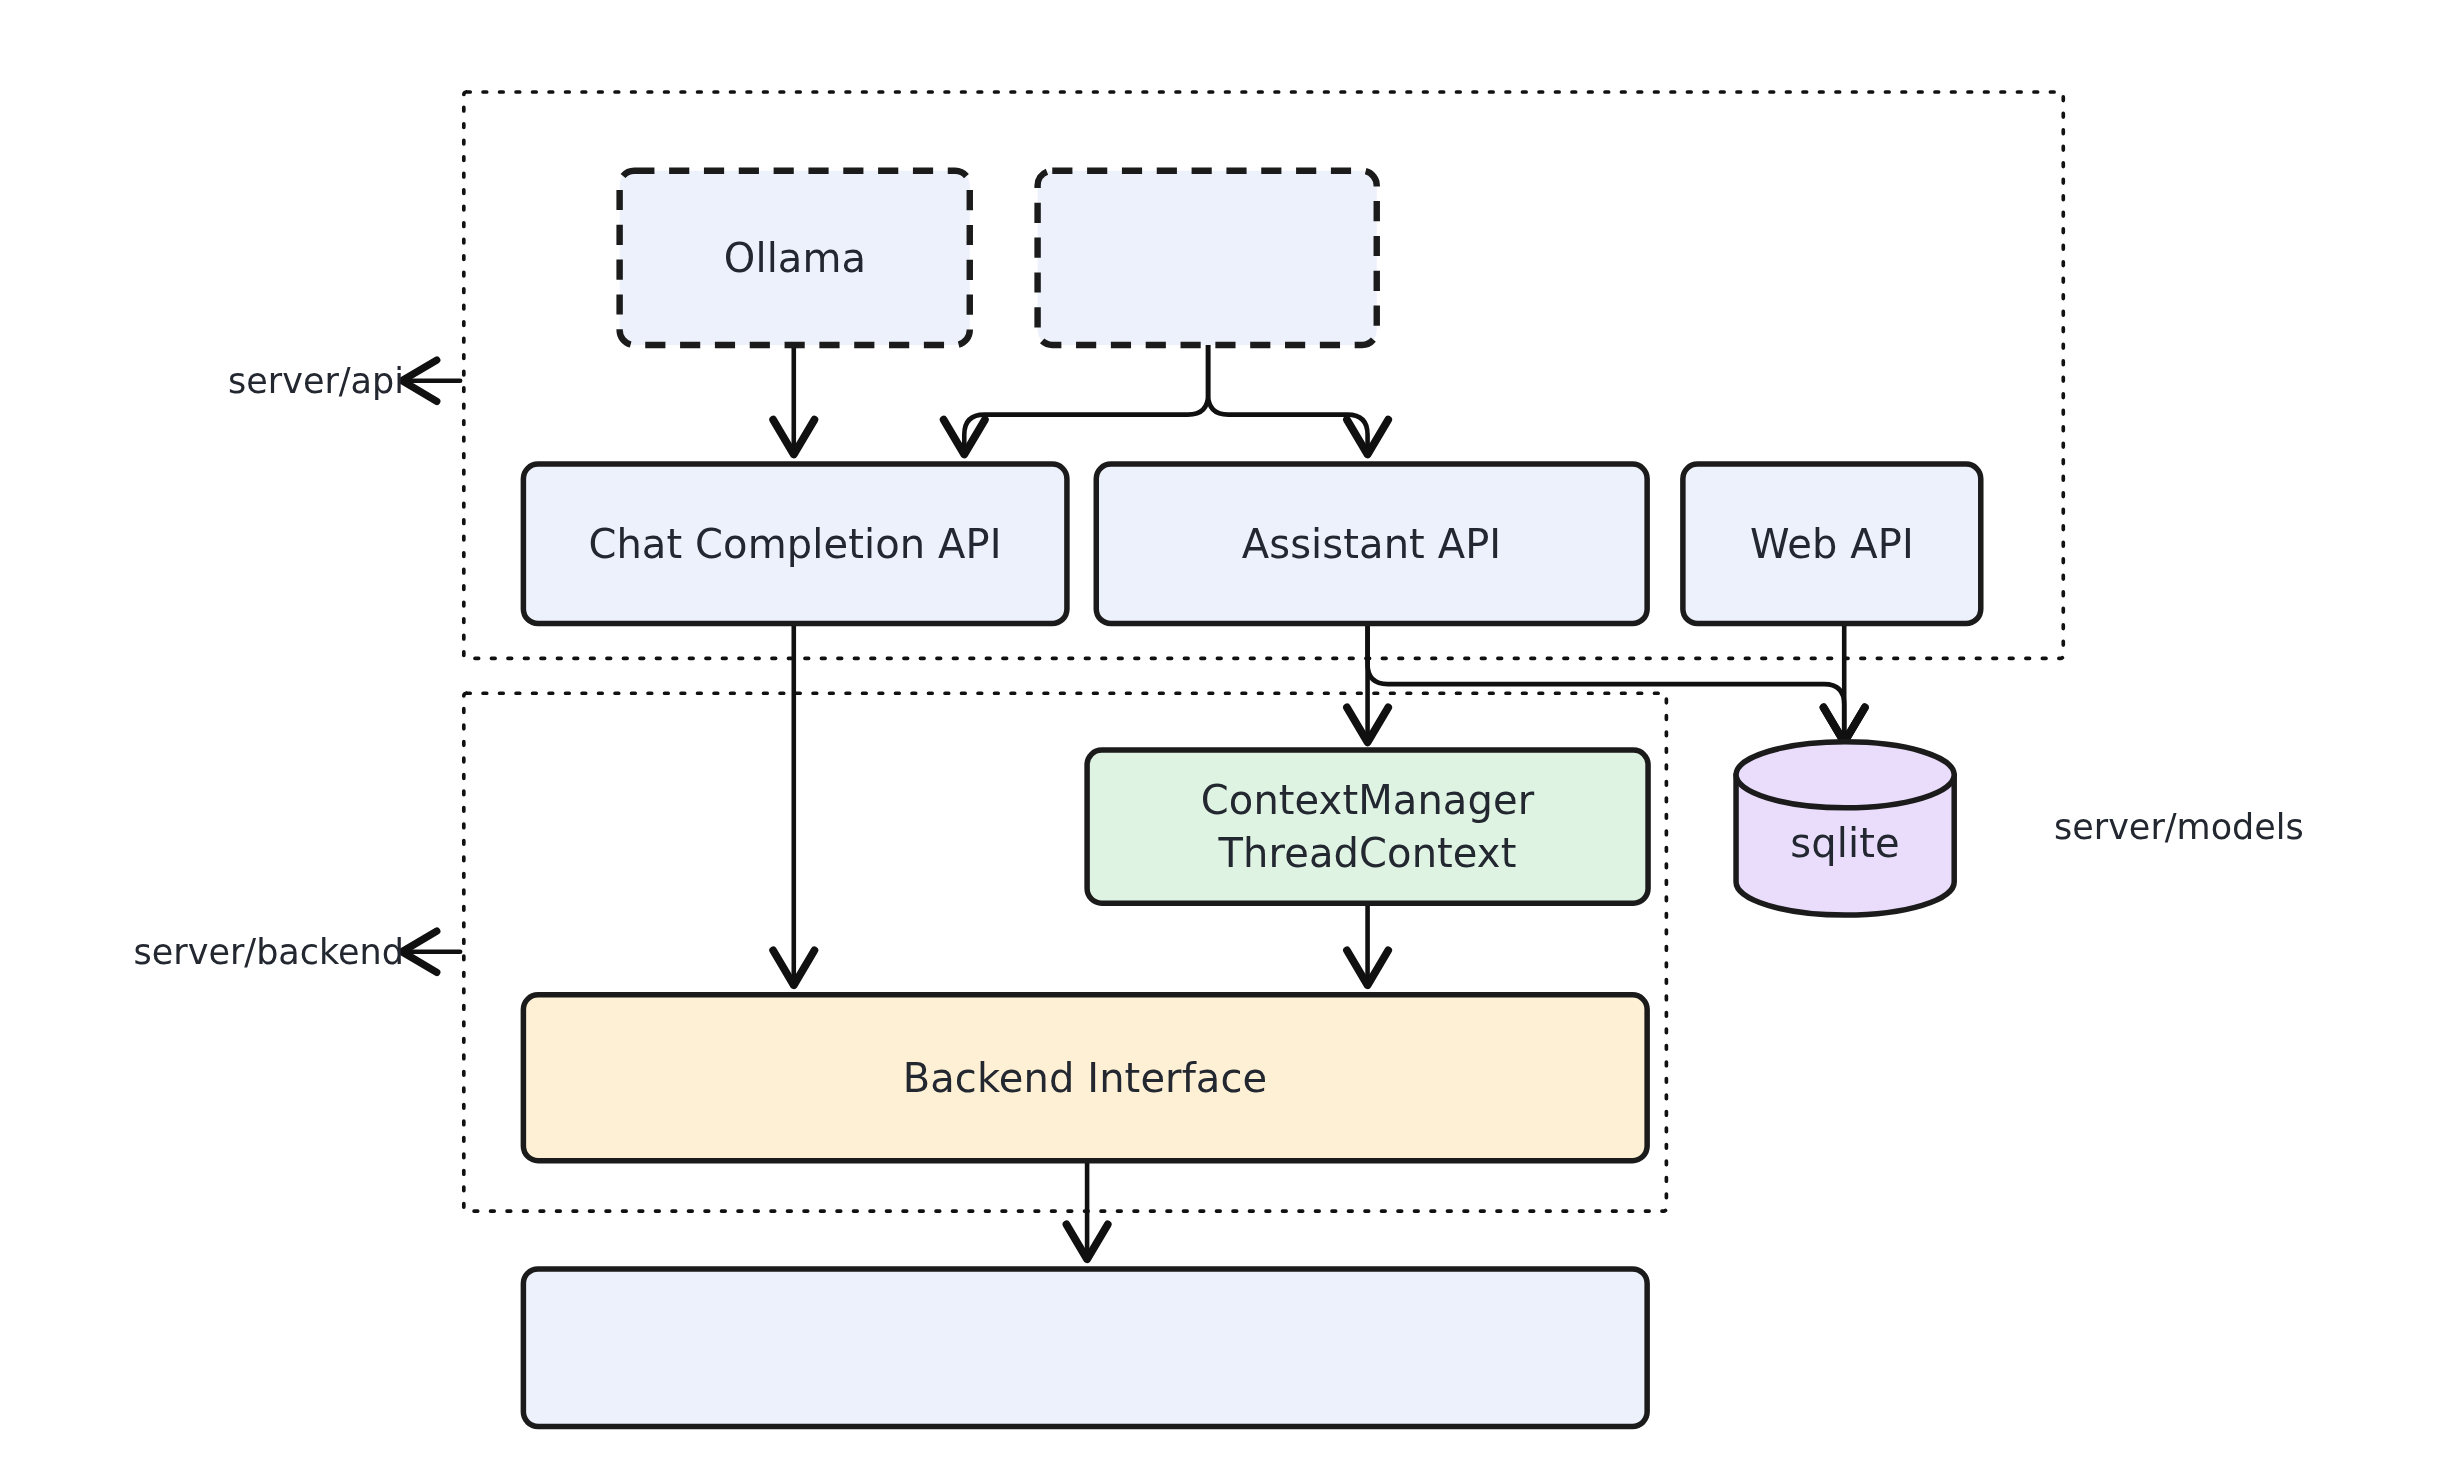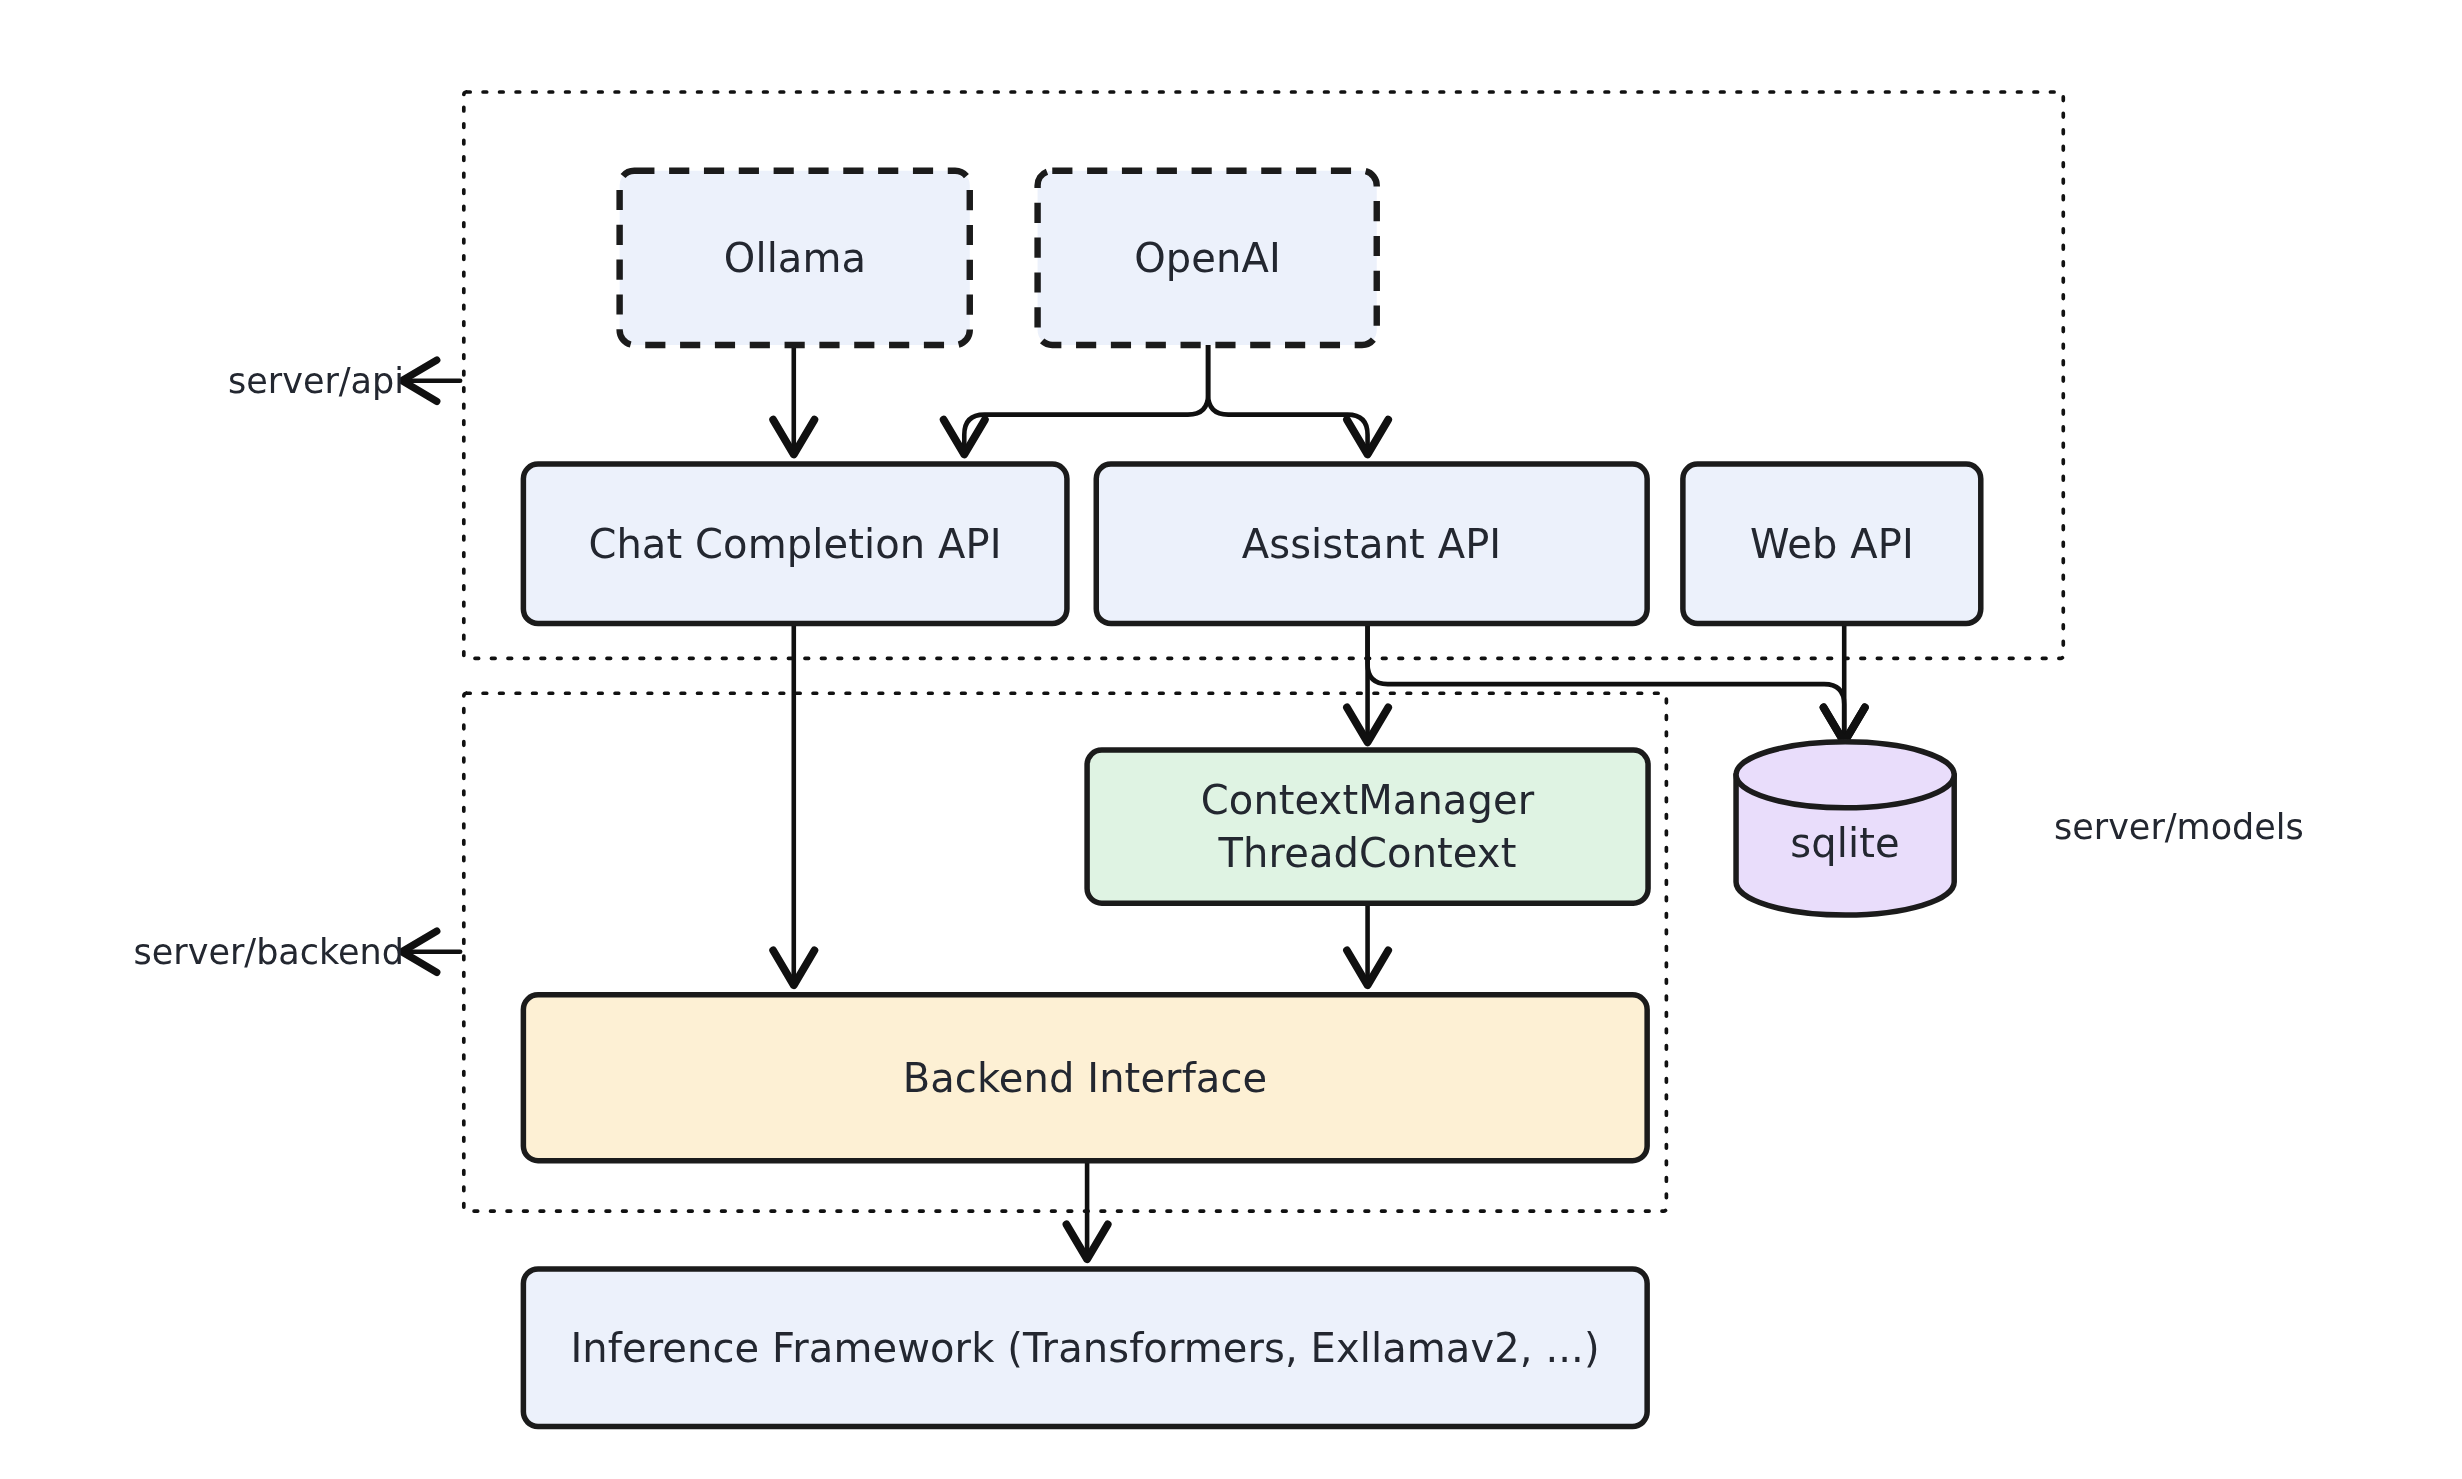--- a/index.html
+++ b/index.html
@@ -150,36 +150,34 @@
       <rect x="571" y="1085" width="1226" height="181" rx="16" ry="16" fill="#FDF0D4" stroke="#1b1b1b" stroke-width="6"></rect>
     </g>
 
     <g>
       <rect x="571" y="1384" width="1226" height="172" rx="16" ry="16" fill="#ECF1FB" stroke="#1b1b1b" stroke-width="6"></rect>
     </g>
   </svg>
 
   <div class="node-label" style="left:620px; top:171px; width:350px; height:174px;">Ollama</div>
 
-  <div class="node-label" style="left:1038px; top:171px; width:339px; height:174px;">OpenAI</div>
 
   <div class="node-label" style="left:523px; top:464px; width:544px; height:160px;">Chat Completion API</div>
 
   <div class="node-label" style="left:1096px; top:464px; width:551px; height:160px;">Assistant API</div>
 
   <div class="node-label" style="left:1683px; top:464px; width:298px; height:160px;">Web API</div>
 
   <div class="node-label" style="left:1087px; top:750px; width:561px; height:153px;">ContextManager
 ThreadContext</div>
 
   <div class="node-label" style="left:1736px; top:807px; width:218px; height:73px;">sqlite</div>
 
   <div class="node-label" style="left:523px; top:995px; width:1124px; height:166px;">Backend Interface</div>
 
-  <div class="node-label" style="left:523px; top:1269px; width:1124px; height:158px;">Inference Framework (Transformers, Exllamav2, ...)</div>
 
   <div class="group-label right-align" style="left:92px; top:354px; width:312px; height:53px;">server/api</div>
 
   <div class="group-label right-align" style="left:37px; top:925px; width:367px; height:53px;">server/backend</div>
 
   <div class="group-label" style="left:2054px; top:800px; width:385px; height:53px;">server/models</div>
 
 </div>
 
 

